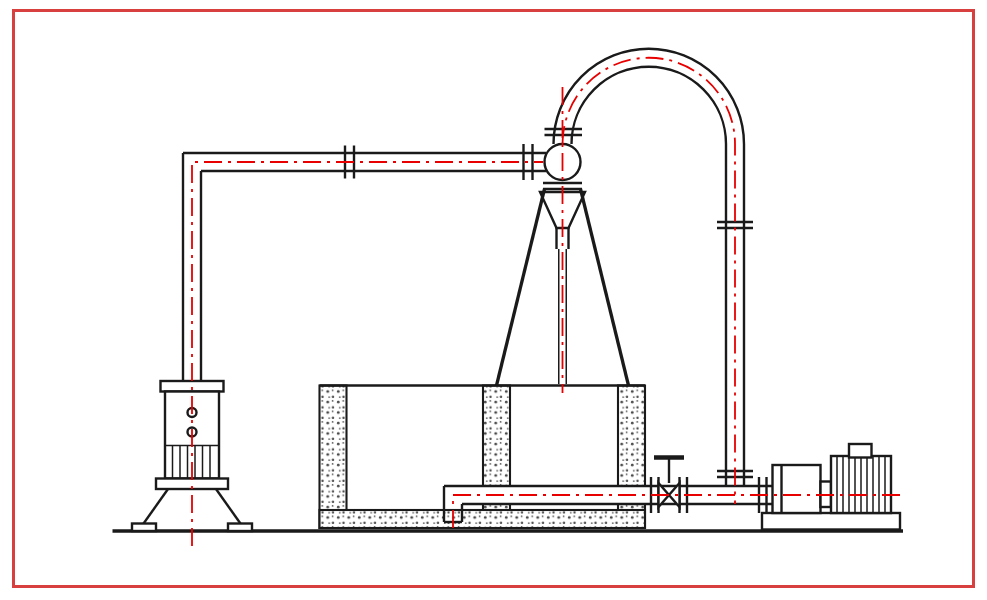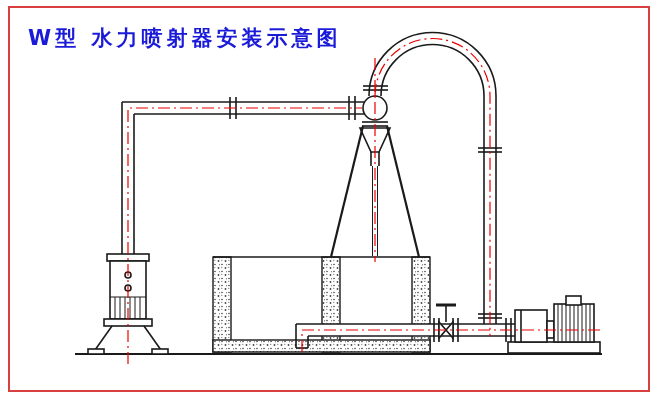--- a/index.html
+++ b/index.html
@@ -172,15 +172,14 @@
     </g>
 
     <g>
       <path class="cl" d="M128 364 L128 108 L362 108"></path>
       <line class="cl" x1="375" y1="58" x2="375" y2="262"></line>
       <path class="cl" d="M375 96 A57.5 57.5 0 0 1 490 96 L490 336"></path>
       <path class="cl" d="M302 352 L302 330 L604 330"></path>
     </g>
   </svg>
 
-  <div class="title">W型 水力喷射器安装示意图</div>
   <div class="frame"></div>
 </div>
 
 </body></html>

